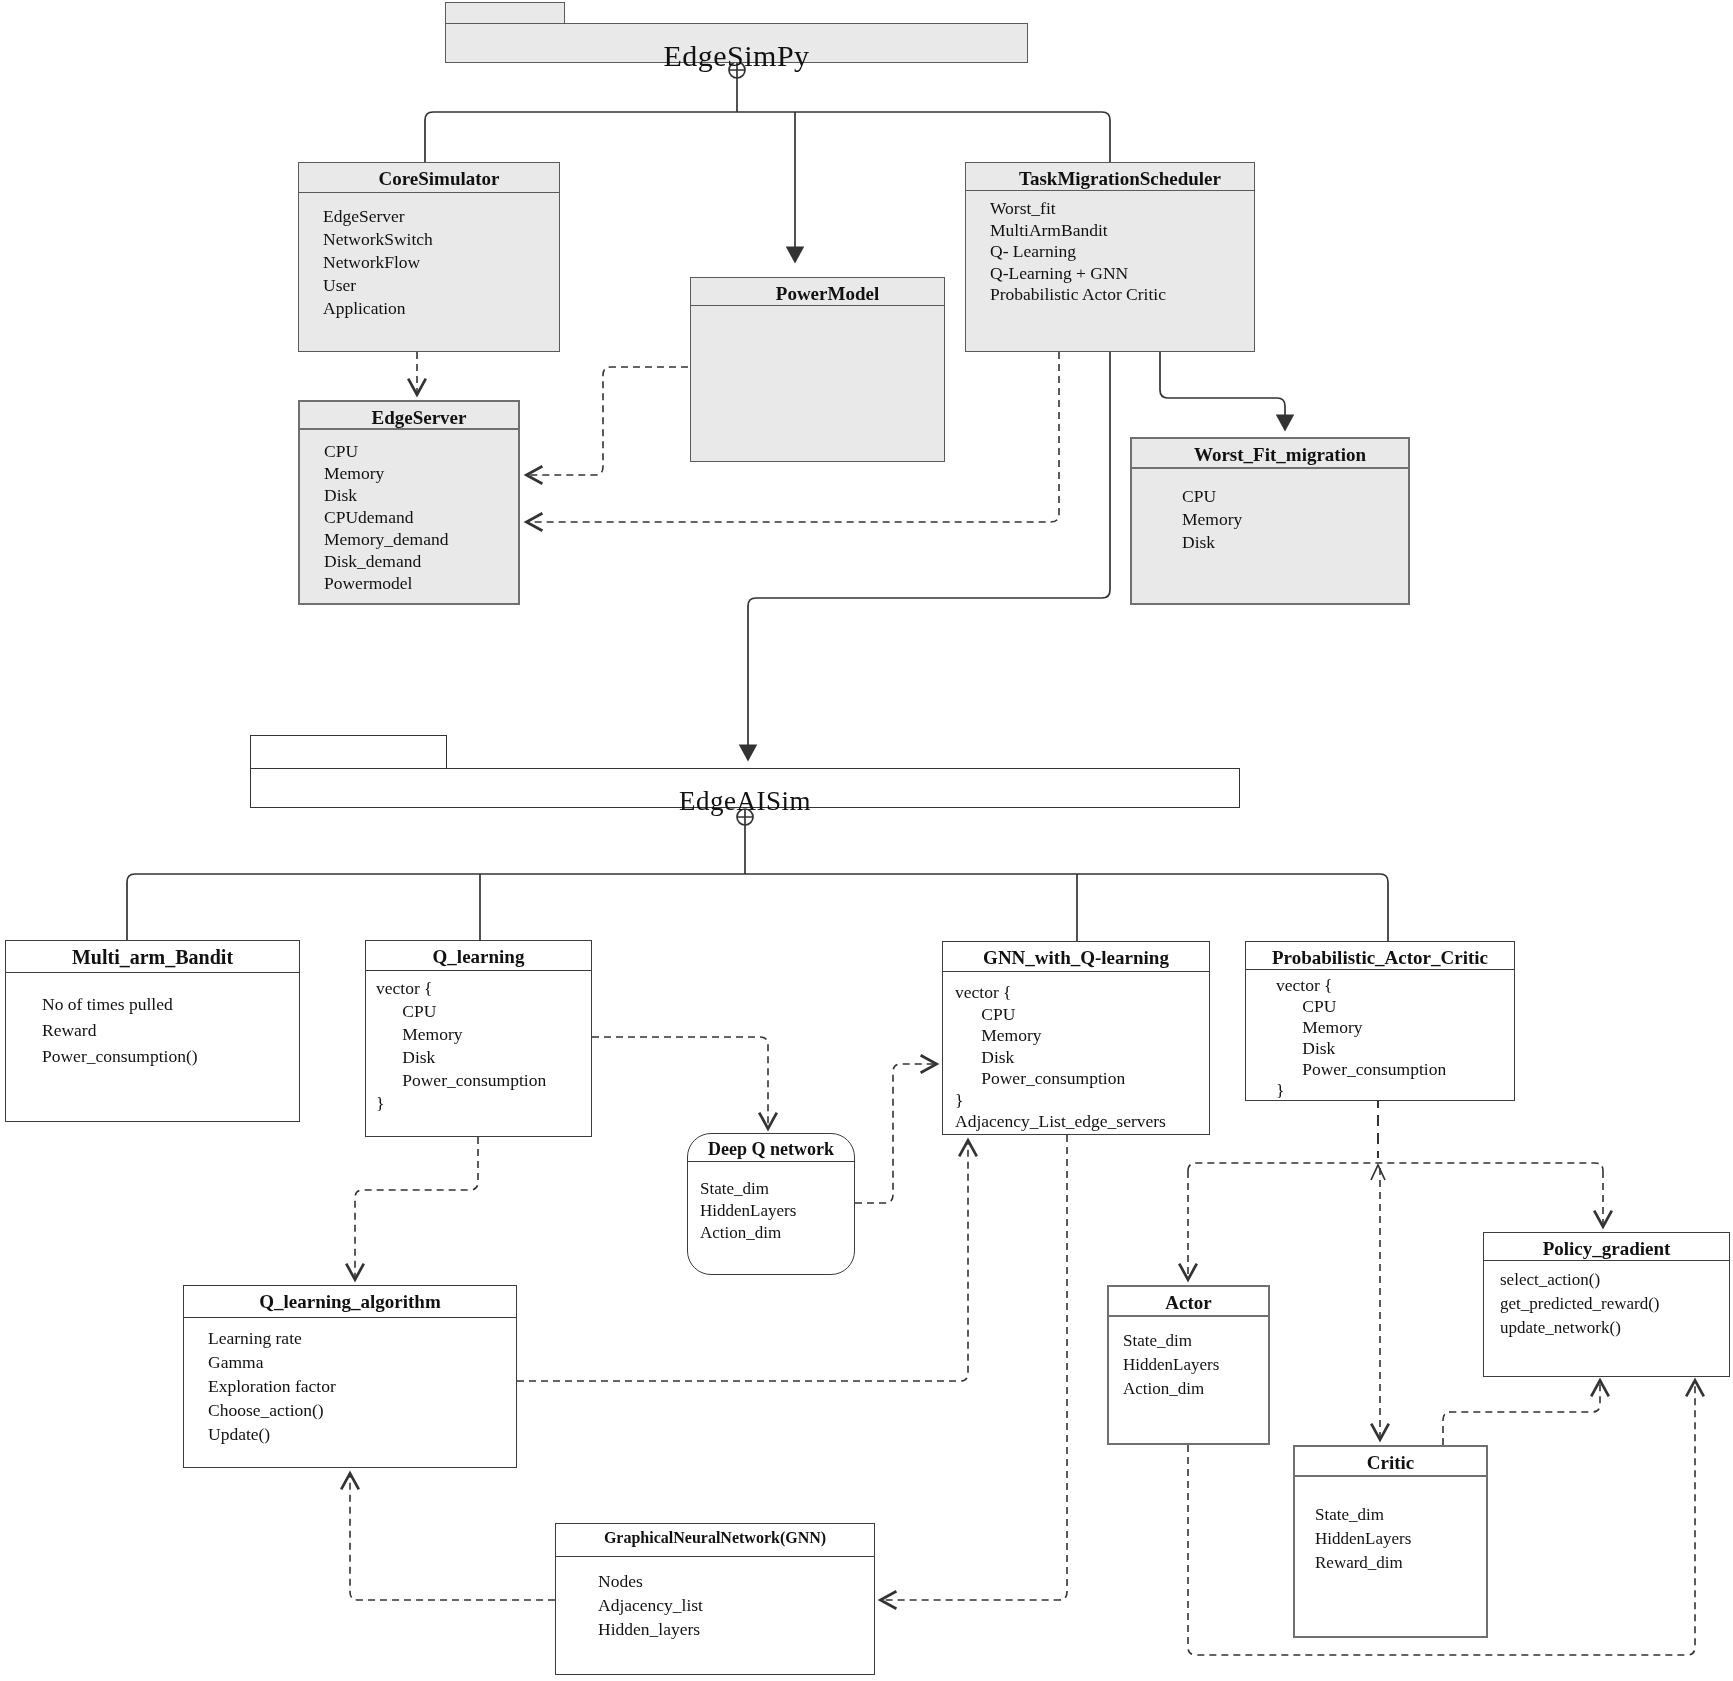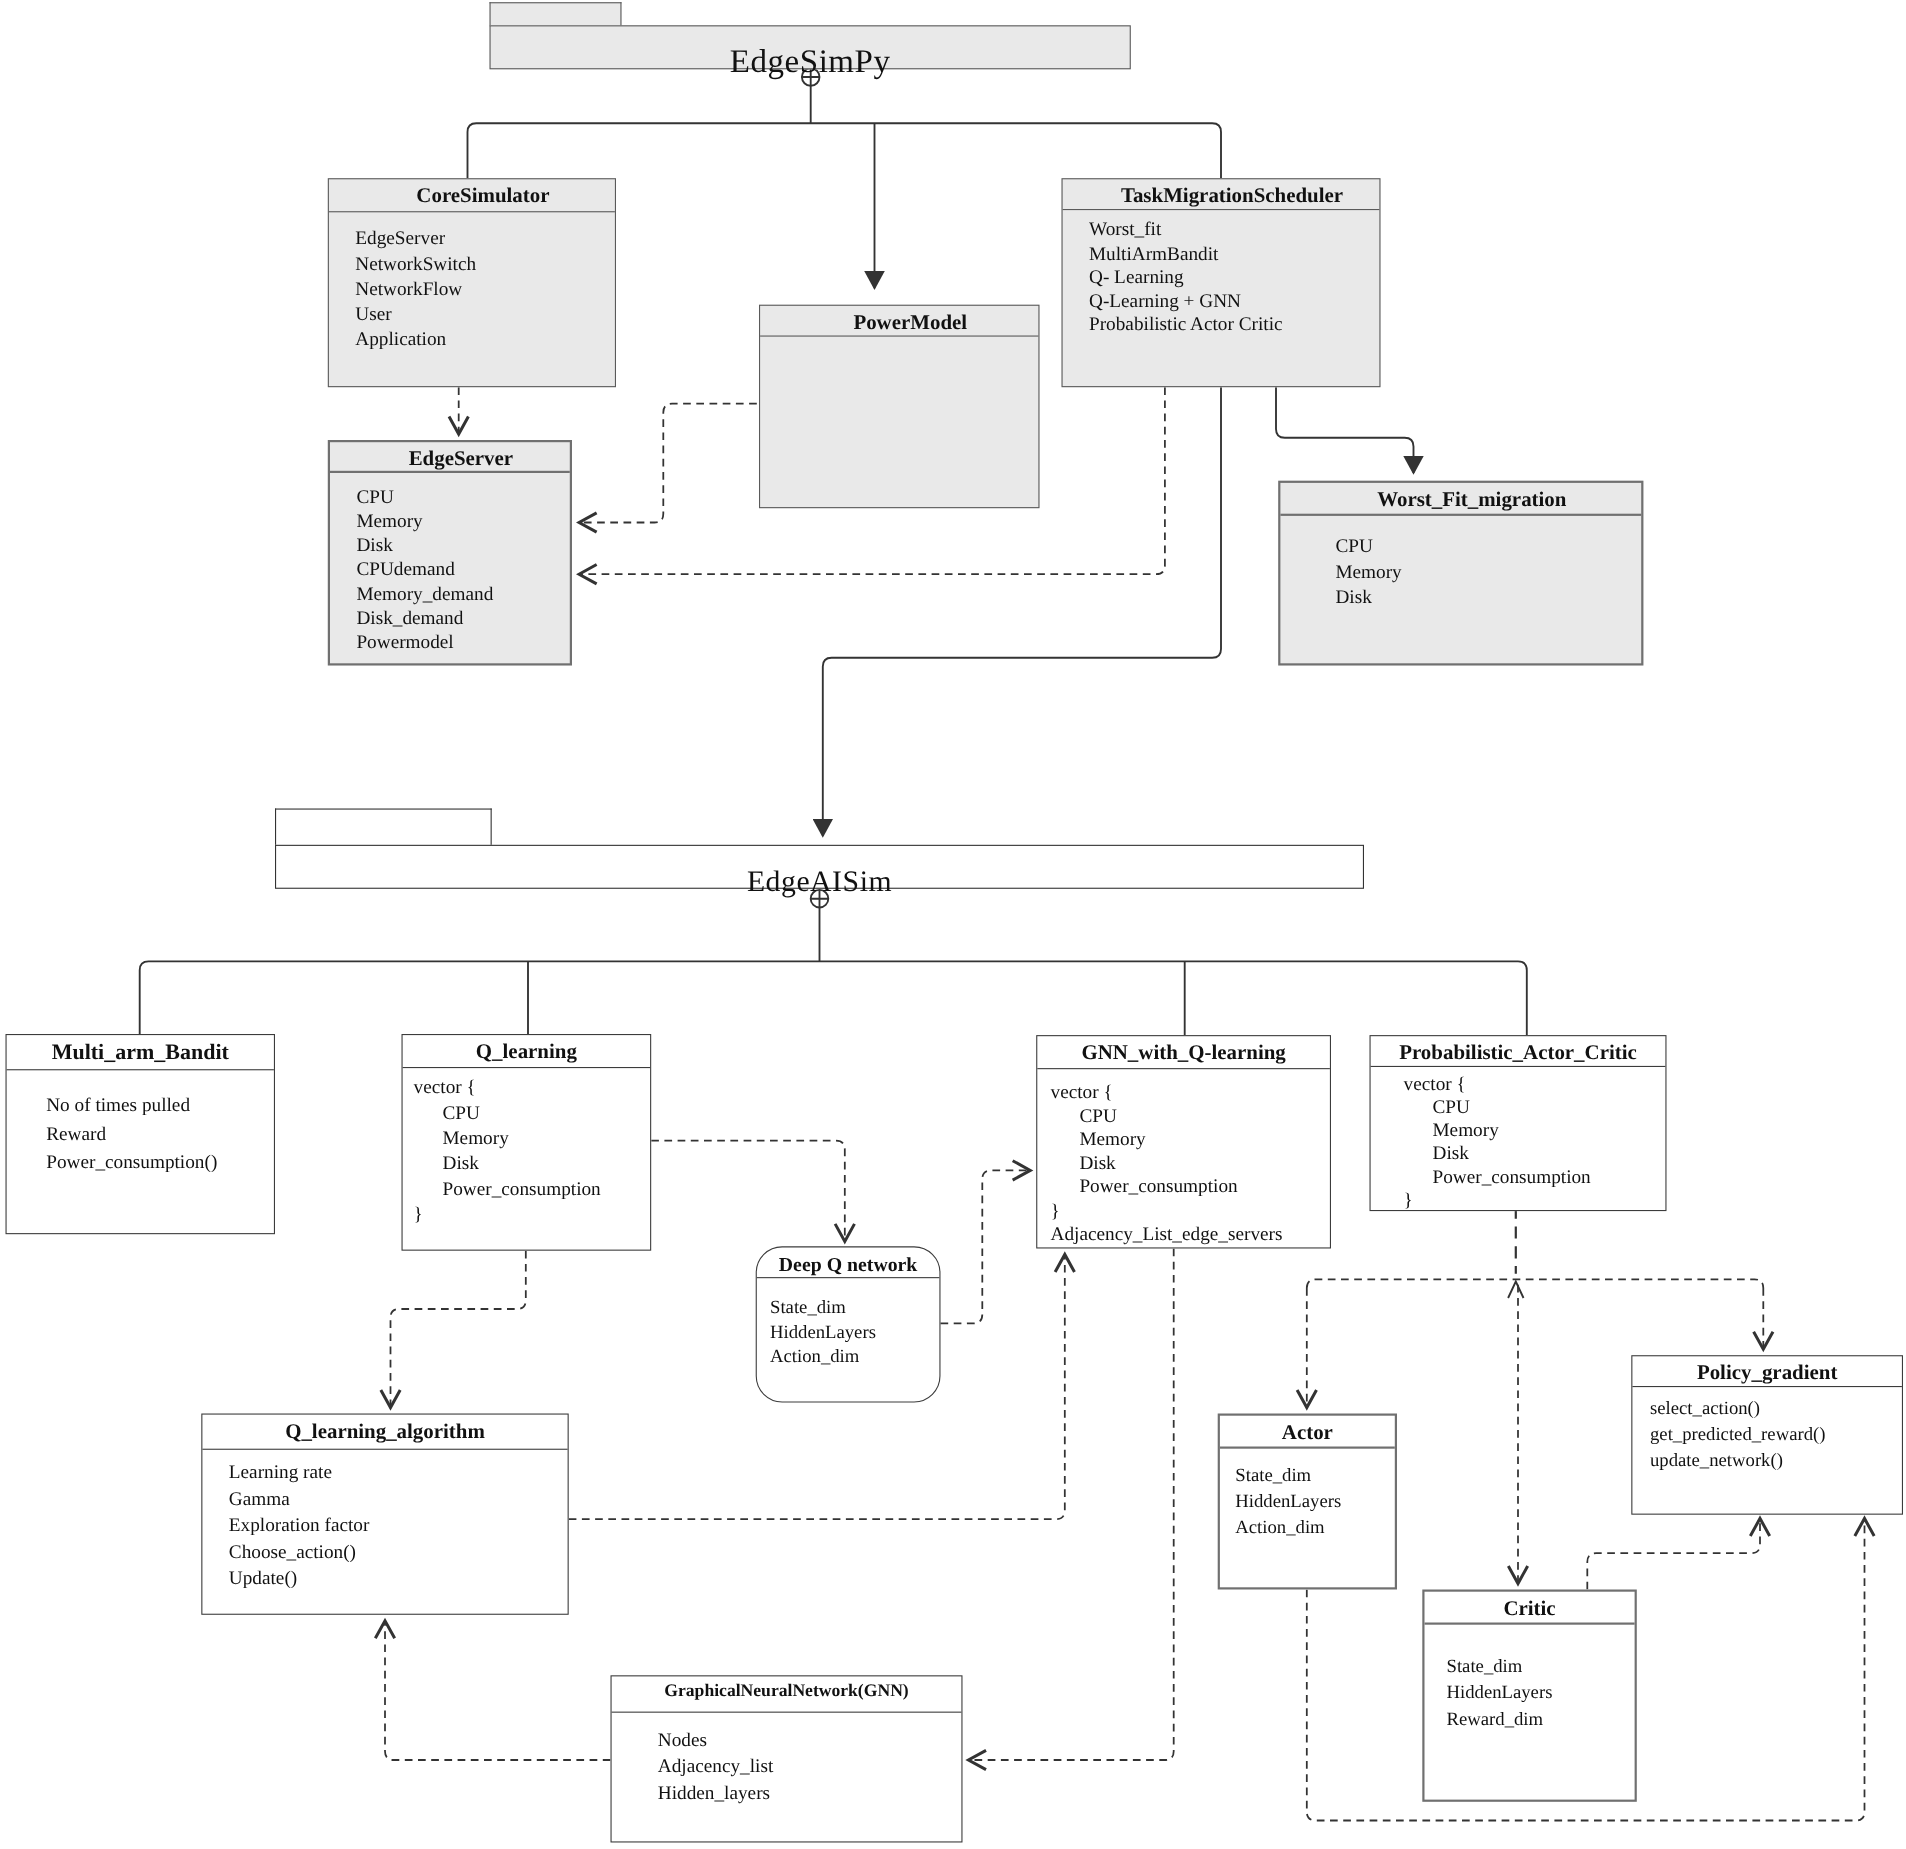--- a/index.html
+++ b/index.html
@@ -121,28 +121,28 @@
     <div class="hd" style="height:28px;">EdgeServer</div>
     <div class="bd" style="line-height:22px;padding-top:10px;">CPU
 Memory
 Disk
 CPUdemand
 Memory_demand
 Disk_demand
 Powermodel</div>
   </div>
 
-  <div class="cls gray soft" style="left:1130px;top:437px;width:332px;height:168px;margin-left:32px;">
+  <div class="cls gray soft" style="left:1130px;top:437px;width:280px;height:168px;">
     <div class="hd">Worst_Fit_migration</div>
     <div class="bd" style="padding-top:16px;padding-left:50px;">CPU
 Memory
 Disk</div>
   </div>
 
-  <div class="cls" style="left:5px;top:940px;width:245px;height:182px;">
+  <div class="cls" style="left:5px;top:940px;width:295px;height:182px;">
     <div class="hd" style="height:32px;font-size:20px;">Multi_arm_Bandit</div>
     <div class="bd" style="padding-top:18px;padding-left:36px;line-height:26px;">No of times pulled
 Reward
 Power_consumption()</div>
   </div>
 
   <div class="cls" style="left:365px;top:940px;width:227px;height:197px;">
     <div class="hd">Q_learning</div>
     <div class="bd" style="padding:6px 4px 0 10px;">vector {
       CPU

